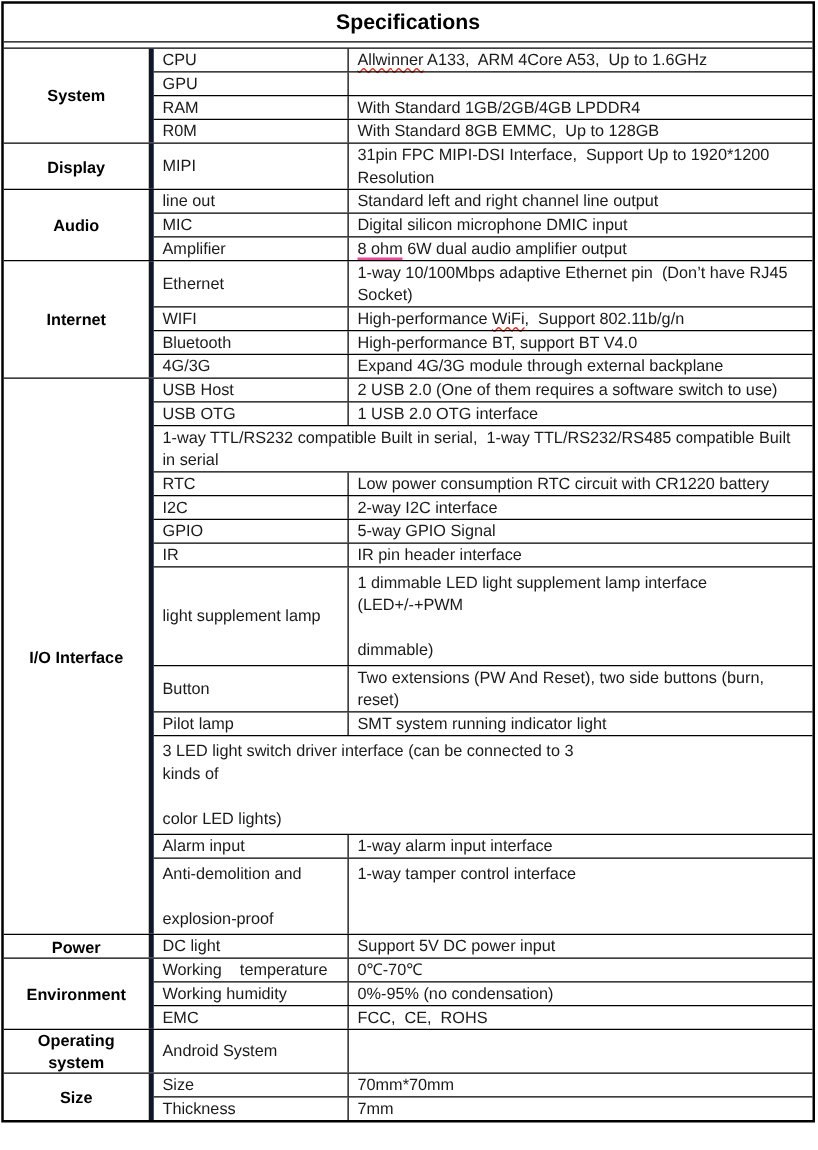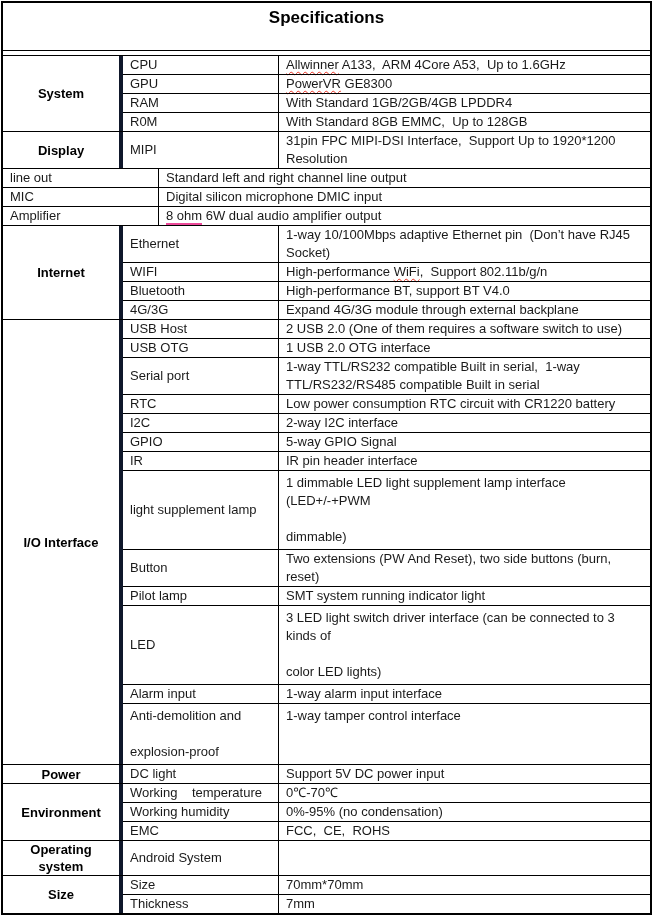--- a/index.html
+++ b/index.html
@@ -7,21 +7,21 @@
   body {
     width:654px; height:920px; overflow:hidden;
     font-family:"Liberation Sans", sans-serif;
     color:#1a1a1a;
   }
   .tbl {
     position:absolute; left:1px; top:1px; width:651px;
     border:2px solid #000; background:#fff;
   }
   .title-row {
-    height:48px; line-height:30px; border-bottom:1px solid #000;
+    height:31px; line-height:30px; border-bottom:1px solid #000;
     text-align:center; font-weight:bold; font-size:17px; color:#000;
   }
   .spacer-row { height:5px; border-bottom:1px solid #000; }
   .section { display:flex; align-items:stretch; }
   .section + .section { border-top:1px solid #000; }
   .cat {
     flex:0 0 120px; width:120px; border-right:4px solid #0f172a;
     display:flex; align-items:center; justify-content:center;
     text-align:center; font-weight:bold; font-size:13px; line-height:17px;
     padding:0 8px; white-space:pre-wrap; color:#000;
@@ -58,23 +58,20 @@
         <div class="cat">System</div>
         <div class="rows">
           <div class="row">
             <div class="lbl">CPU</div>
             <div class="val">
               <span class="txt"><span class="m-spell">Allwinner</span><span> A133,  ARM 4Core A53,  Up to 1.6GHz</span></span>
             </div>
           </div>
           <div class="row">
             <div class="lbl">GPU</div>
-            <div class="val">
-              <span class="txt"><span class="m-spell">PowerVR</span><span> GE8300</span></span>
-            </div>
           </div>
           <div class="row">
             <div class="lbl">RAM</div>
             <div class="val">
               <span class="txt"><span>With Standard 1GB/2GB/4GB LPDDR4</span></span>
             </div>
           </div>
           <div class="row">
             <div class="lbl">R0M</div>
             <div class="val">
@@ -88,20 +85,21 @@
         <div class="rows">
           <div class="row">
             <div class="lbl">MIPI</div>
             <div class="val">
               <span class="txt"><span>31pin FPC MIPI-DSI Interface,  Support Up to 1920*1200 Resolution</span></span>
             </div>
           </div>
         </div>
       </div>
       <div class="section">
+        <div class="cat">Audio</div>
         <div class="rows">
           <div class="row">
             <div class="lbl">line out</div>
             <div class="val">
               <span class="txt"><span>Standard left and right channel line output</span></span>
             </div>
           </div>
           <div class="row">
             <div class="lbl">MIC</div>
             <div class="val">
@@ -154,21 +152,20 @@
               <span class="txt"><span>2 USB 2.0 (One of them requires a software switch to use)</span></span>
             </div>
           </div>
           <div class="row">
             <div class="lbl">USB OTG</div>
             <div class="val">
               <span class="txt"><span>1 USB 2.0 OTG interface</span></span>
             </div>
           </div>
           <div class="row">
-            <div class="lbl">Serial port</div>
             <div class="val">
               <span class="txt"><span>1-way TTL/RS232 compatible Built in serial,  1-way TTL/RS232/RS485 compatible Built in serial</span></span>
             </div>
           </div>
           <div class="row">
             <div class="lbl">RTC</div>
             <div class="val">
               <span class="txt"><span>Low power consumption RTC circuit with CR1220 battery</span></span>
             </div>
           </div>
@@ -205,21 +202,20 @@
               <span class="txt"><span>Two extensions (PW And Reset), two side buttons (burn, reset)</span></span>
             </div>
           </div>
           <div class="row">
             <div class="lbl">Pilot lamp</div>
             <div class="val">
               <span class="txt"><span>SMT system running indicator light</span></span>
             </div>
           </div>
           <div class="row tall">
-            <div class="lbl">LED</div>
             <div class="val">
               <span class="txt"><span>3 LED light switch driver interface (can be connected to 3
 kinds of
 
 color LED lights)</span></span>
             </div>
           </div>
           <div class="row">
             <div class="lbl">Alarm input</div>
             <div class="val">

